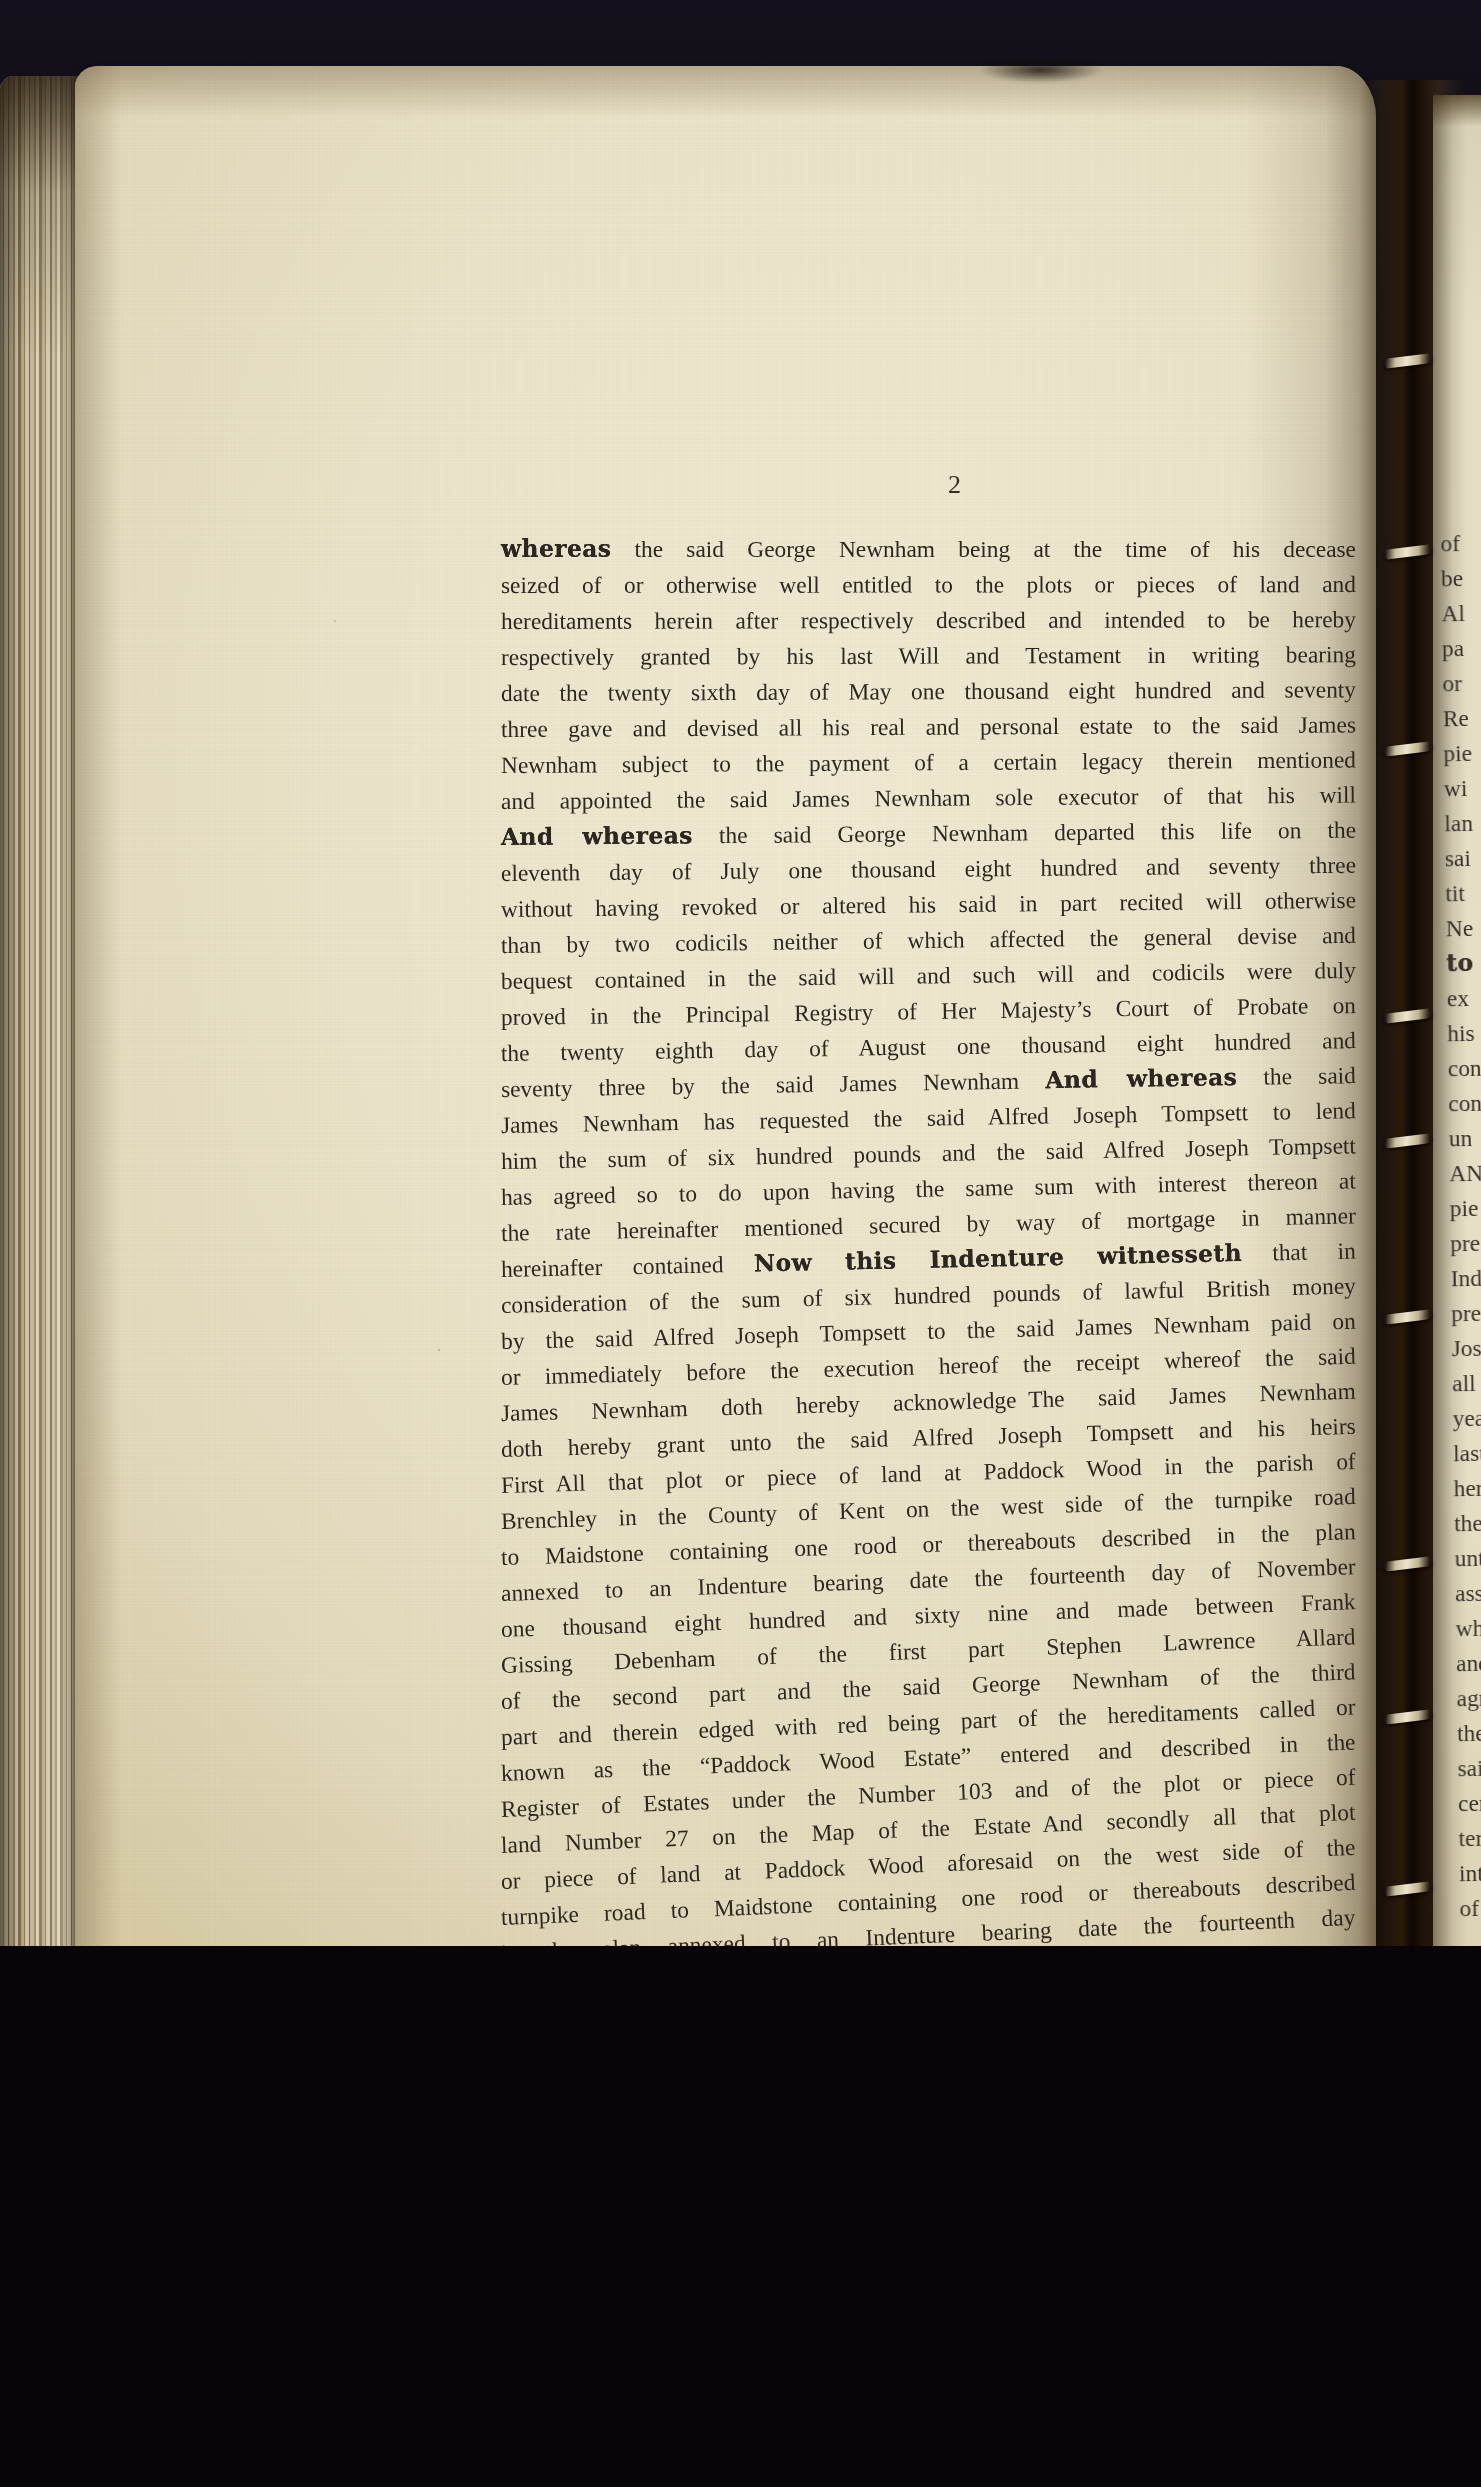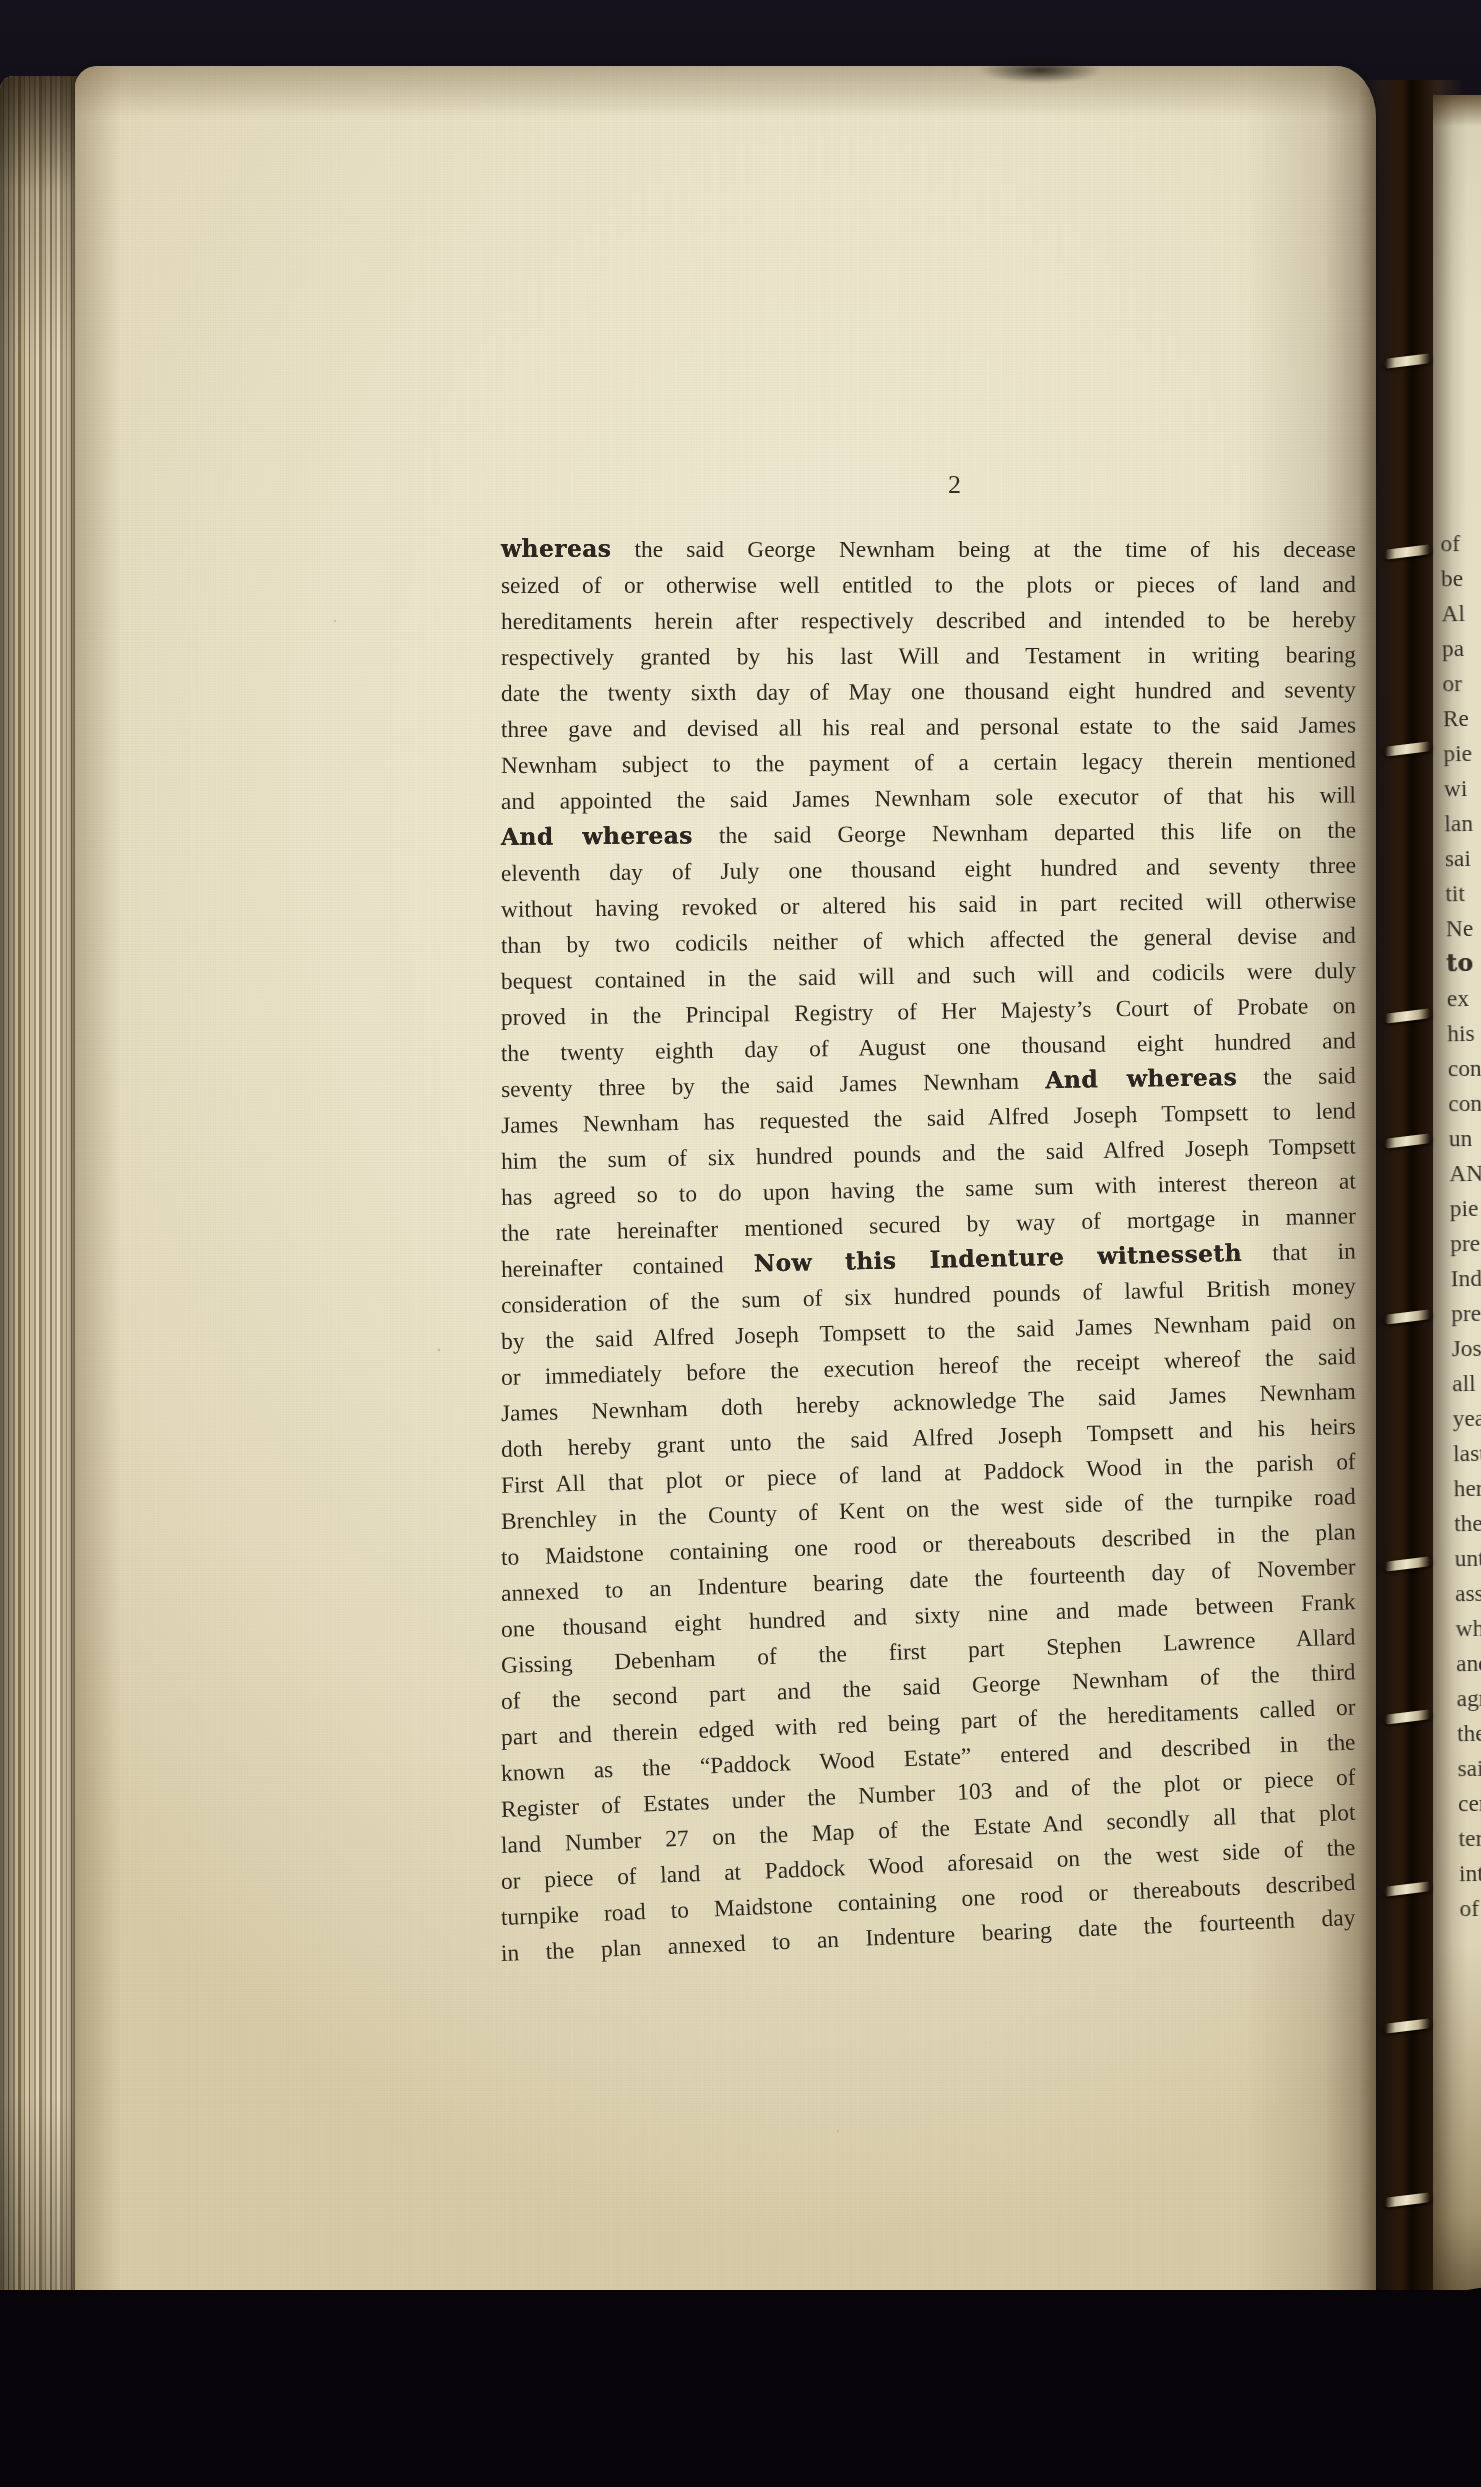--- a/index.html
+++ b/index.html
@@ -1,17 +1,17 @@
 <!DOCTYPE html>
 <html style="font-size:14px"><head>
 <meta charset="utf-8">
 <style>
   html,body{margin:0;padding:0;background:#070509;}
   .scene{
-    position:relative;width:1482px;height:2290px;overflow:hidden;
+    position:relative;width:1482px;height:1946px;overflow:hidden;
     background:linear-gradient(180deg,#16121d 0%,#110e17 6%,#0c0912 42%,#060407 100%);
     font-family:"Liberation Serif","DejaVu Serif",serif;
   }
   
   .page-stack{
     position:absolute;left:0;top:76px;width:82px;height:2349px;
     background:repeating-linear-gradient(90deg,
       #b6a886 0 2.6px,#8d7b5a 2.6px 4.3px,#cfc3a3 4.3px 7.8px,#76654a 7.8px 9.5px,
       #c2b594 9.5px 13px,#9a8867 13px 14.7px,#d9ceb1 14.7px 18px,#83734f 18px 21px);
     border-radius:14px 0 0 22.6px;

